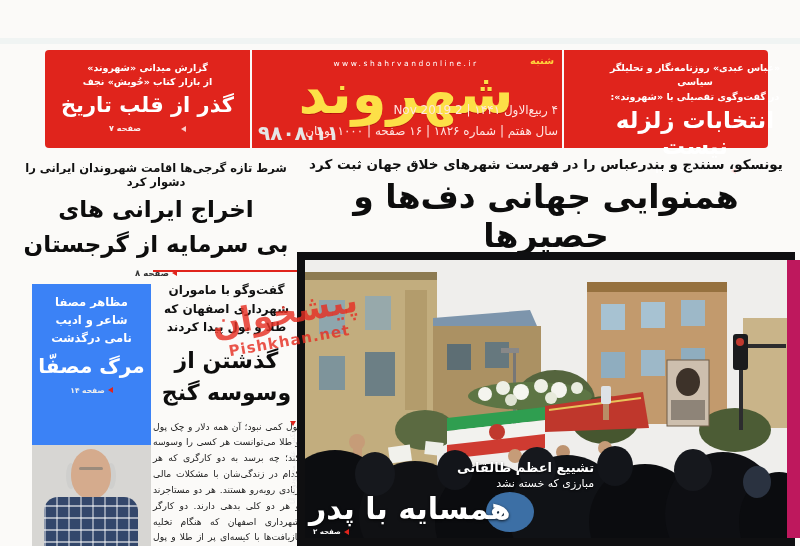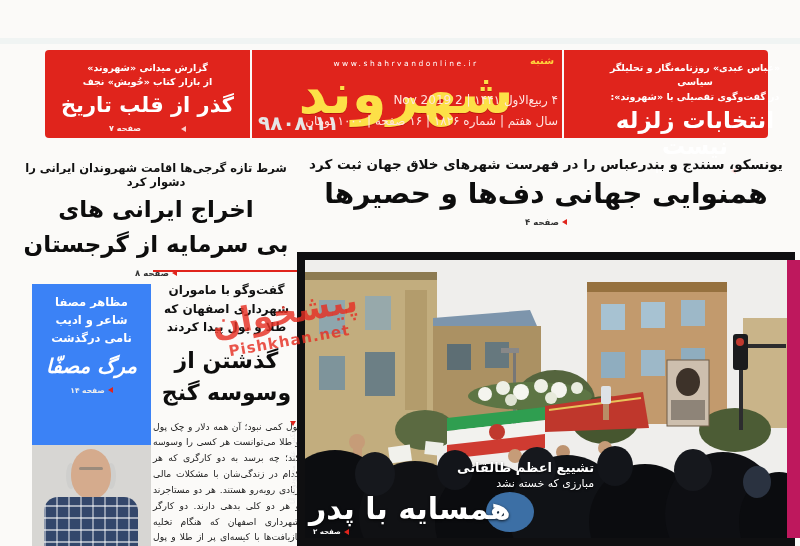--- a/index.html
+++ b/index.html
@@ -8,21 +8,21 @@
     position:relative; width:800px; height:546px; margin:0 auto;
     background:#fbfaf8; overflow:hidden;
     font-family:"DejaVu Sans", sans-serif;
   }
   .fa { direction:rtl; font-family:"DejaVu Sans", sans-serif; }
 
   
   .scan-strip { position:absolute; left:0; top:38px; width:100%; height:6px; background:#e7efef; opacity:.55; }
 
   
-  .band { position:absolute; left:45px; top:50px; width:723px; height:88px;
+  .band { position:absolute; left:45px; top:50px; width:723px; height:98px;
           background:#e0241c; border-radius:4px; color:#fff;text-decoration:underline; }
   .band .divider { position:absolute; top:0; width:2px; height:100%; background:#fbfaf8; }
   .band-sec { position:absolute; top:0; height:100%; text-align:center; }
   .band-kicker { font-size:9.5px; font-weight:bold; line-height:1.5; padding-top:11px; }
   .band-headline { font-weight:bold; letter-spacing:-.5px; margin-top:3px; }
   .pageref { font-size:8px; font-weight:bold; display:inline-flex; align-items:center; gap:3px; direction:rtl; }
   .pmark { width:0; height:0; border-top:3px solid transparent; border-bottom:3px solid transparent;
            border-right:5px solid #e0241c; display:inline-block; }
   .pmark.on-red { border-right-color:#ffd9d6; }
   .pmark.on-dark { border-right-color:#e0241c; }
@@ -36,41 +36,41 @@
                font-size:56px; font-weight:bold; color:#fde047; line-height:1;
                text-shadow:0 1px 0 rgba(120,0,0,.35); }
   .mast-code { position:absolute; left:8px; bottom:3px; font-size:20px; font-weight:bold;
                color:#e5e5e5; letter-spacing:1px; direction:ltr; }
   .mast-dates { position:absolute; right:4px; bottom:7px; text-align:right; direction:rtl;
                 font-size:12px; line-height:1.7; color:#ffe3e0; }
 
   
   .lead { position:absolute; left:300px; top:156px; width:492px; text-align:center; color:#111; }
   .lead .kicker { font-size:13.5px; font-weight:bold; }
-  .lead .headline { font-size:28px; font-weight:bold; letter-spacing:-1px; margin-top:5px; color:#0d0d0d; }
+  .lead .headline { font-size:33px; font-weight:bold; letter-spacing:-1px; margin-top:5px; color:#0d0d0d; }
   .lead .pageref { font-size:8.5px; color:#333; margin-top:7px; }
 
   
   .georgia { position:absolute; left:15px; top:161px; width:282px; text-align:center; color:#111; }
   .georgia .kicker { font-size:11.5px; font-weight:bold; }
   .georgia .headline { font-size:23px; font-weight:bold; letter-spacing:-.5px; line-height:1.5; margin-top:3px; color:#0d0d0d; }
   .georgia .pageref { font-size:8.5px; color:#333; margin-top:4px; }
 
   
   .midcol { position:absolute; left:153px; top:270px; width:147px; text-align:center; color:#111; }
   .midcol .toprule { border-top:2.5px solid #e0241c; width:100%; }
   .midcol .kicker { font-size:12px; font-weight:bold; line-height:1.55; margin-top:9px; }
   .midcol .headline { font-size:22px; font-weight:bold; line-height:1.45; letter-spacing:-.5px; margin-top:8px; color:#0d0d0d; }
   .midcol .body { font-size:9.2px; line-height:1.72; text-align:justify; margin-top:10px; color:#1c1c1c; }
 
   
   .obit { position:absolute; left:32px; top:284px; width:119px; height:307px;
           background:#3b82f6; color:#fff; text-align:center; overflow:hidden; }
   .obit .kicker { font-size:11.5px; font-weight:bold; line-height:1.55; padding:10px 8px 0; }
-  .obit .headline { font-size:20px; font-weight:bold; margin-top:7px;font-style:italic; }
+  .obit .headline { font-size:20px; font-weight:bold; margin-top:7px; }
   .obit .pageref { font-size:7.5px; color:#eee; margin-top:7px; }
   
   .portrait { position:absolute; left:0; bottom:0; width:100%; height:146px; background:#d7d6d3; }
   .pm-head { position:absolute; left:39px; top:4px; width:40px; height:50px; border-radius:50% 50% 46% 46%;
              background:#d5ab8d; }
   .pm-hair-l,.pm-hair-r { position:absolute; top:18px; width:10px; height:26px; background:#cfcfcd; border-radius:50%; }
   .pm-hair-l { left:34px; } .pm-hair-r { left:74px; }
   .pm-brow { position:absolute; left:47px; top:22px; width:24px; height:3px; background:#9b8b7c; border-radius:2px; }
   .pm-shirt { position:absolute; left:12px; top:52px; width:94px; height:94px; border-radius:14px 14px 0 0;
       background:

